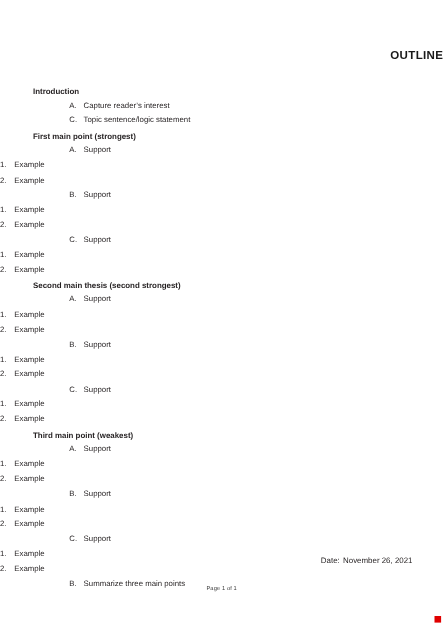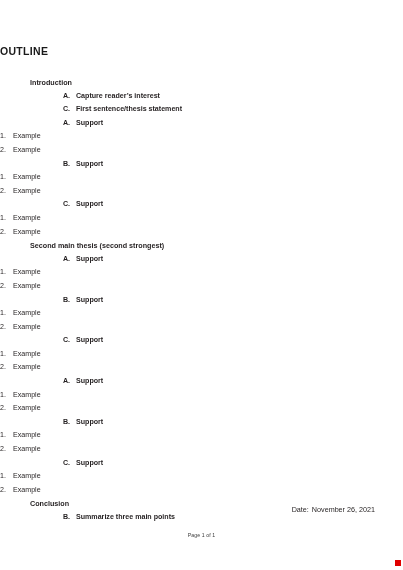--- a/index.html
+++ b/index.html
@@ -21,21 +21,21 @@
     inset: 0;
     background: #ffffff;
   }
 
   
   .doc-title {
     position: absolute;
     top: 45px;
     left: 0;
     width: 403px;
-    text-align: left;
+    text-align: right;
     font-size: 10.5px;
     font-weight: bold;
     letter-spacing: 0.3px;
     color: #1a1a1a;
   }
 
   
   .outline {
     position: absolute;
     top: 76px;
@@ -54,21 +54,20 @@
   
   .lvl-head {
     padding-left: 30px;
     font-weight: bold;
     font-size: 7.2px;
   }
 
   
   .lvl-a {
     padding-left: 63px;
-    font-weight: bold;
   }
   .lvl-a .marker {
     display: inline-block;
     width: 13px;
   }
 
   
   .lvl-n {
   }
   .lvl-n .marker {
@@ -117,50 +116,51 @@
 </head>
 <body>
 
 <div class="page">
 
   <div class="doc-title">OUTLINE</div>
 
   <div class="outline" id="outline-root">
       <div class="row lvl-head">Introduction</div>
       <div class="row lvl-a"><span class="marker">A.</span><span>Capture reader’s interest</span></div>
-      <div class="row lvl-a"><span class="marker">C.</span><span>First sentence/thesis statement</span></div>
+      <div class="row lvl-a"><span class="marker">C.</span><span>Topic sentence/logic statement</span></div>
+      <div class="row lvl-head">First main point (strongest)</div>
       <div class="row lvl-a"><span class="marker">A.</span><span>Support</span></div>
       <div class="row lvl-n"><span class="marker">1.</span><span>Example</span></div>
       <div class="row lvl-n"><span class="marker">2.</span><span>Example</span></div>
       <div class="row lvl-a"><span class="marker">B.</span><span>Support</span></div>
       <div class="row lvl-n"><span class="marker">1.</span><span>Example</span></div>
       <div class="row lvl-n"><span class="marker">2.</span><span>Example</span></div>
       <div class="row lvl-a"><span class="marker">C.</span><span>Support</span></div>
       <div class="row lvl-n"><span class="marker">1.</span><span>Example</span></div>
       <div class="row lvl-n"><span class="marker">2.</span><span>Example</span></div>
       <div class="row lvl-head">Second main thesis (second strongest)</div>
       <div class="row lvl-a"><span class="marker">A.</span><span>Support</span></div>
       <div class="row lvl-n"><span class="marker">1.</span><span>Example</span></div>
       <div class="row lvl-n"><span class="marker">2.</span><span>Example</span></div>
       <div class="row lvl-a"><span class="marker">B.</span><span>Support</span></div>
       <div class="row lvl-n"><span class="marker">1.</span><span>Example</span></div>
       <div class="row lvl-n"><span class="marker">2.</span><span>Example</span></div>
       <div class="row lvl-a"><span class="marker">C.</span><span>Support</span></div>
       <div class="row lvl-n"><span class="marker">1.</span><span>Example</span></div>
       <div class="row lvl-n"><span class="marker">2.</span><span>Example</span></div>
+      <div class="row lvl-head">Third main point (weakest)</div>
       <div class="row lvl-a"><span class="marker">A.</span><span>Support</span></div>
       <div class="row lvl-n"><span class="marker">1.</span><span>Example</span></div>
       <div class="row lvl-n"><span class="marker">2.</span><span>Example</span></div>
       <div class="row lvl-a"><span class="marker">B.</span><span>Support</span></div>
       <div class="row lvl-n"><span class="marker">1.</span><span>Example</span></div>
       <div class="row lvl-n"><span class="marker">2.</span><span>Example</span></div>
       <div class="row lvl-a"><span class="marker">C.</span><span>Support</span></div>
       <div class="row lvl-n"><span class="marker">1.</span><span>Example</span></div>
       <div class="row lvl-n"><span class="marker">2.</span><span>Example</span></div>
-      <div class="row lvl-head">Conclusion</div>
       <div class="row lvl-a"><span class="marker">B.</span><span>Summarize three main points</span></div>
     </div>
 
   <div class="date-line">
     <span class="date-label">Date:</span><span>November 26, 2021</span>
   </div>
 
   <div class="footer">Page 1 of 1</div>
 
   <div class="corner-marker"></div>

